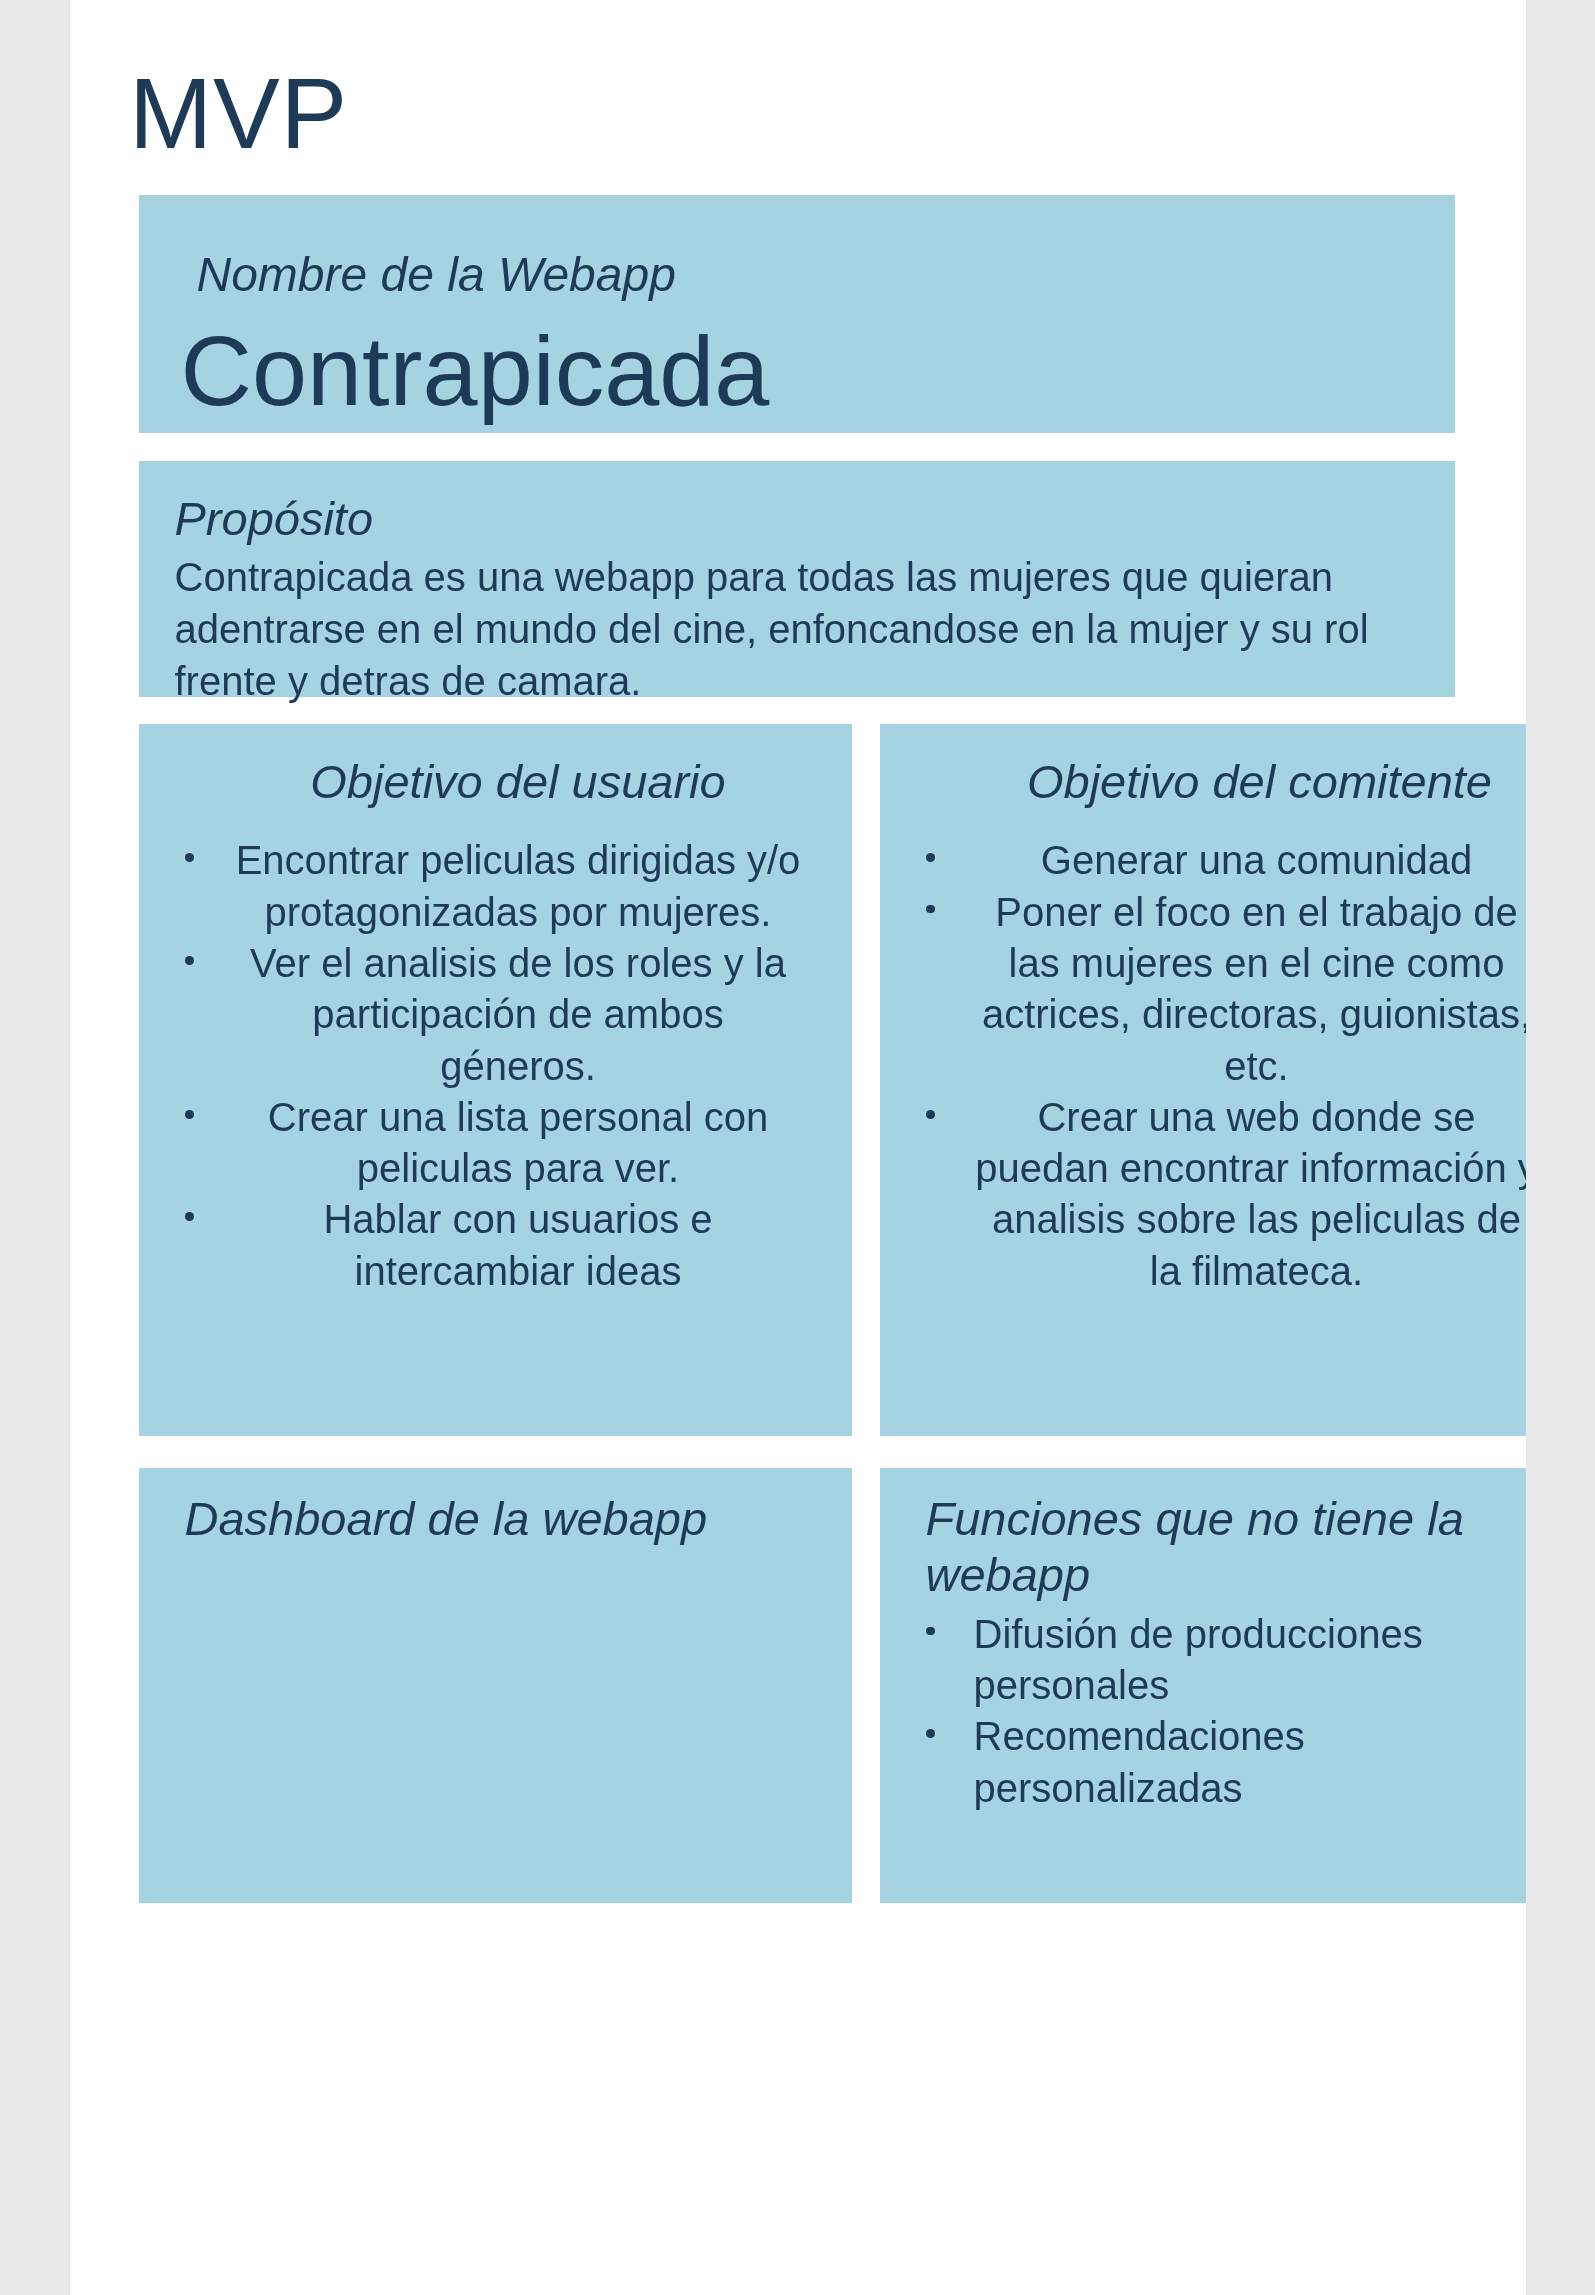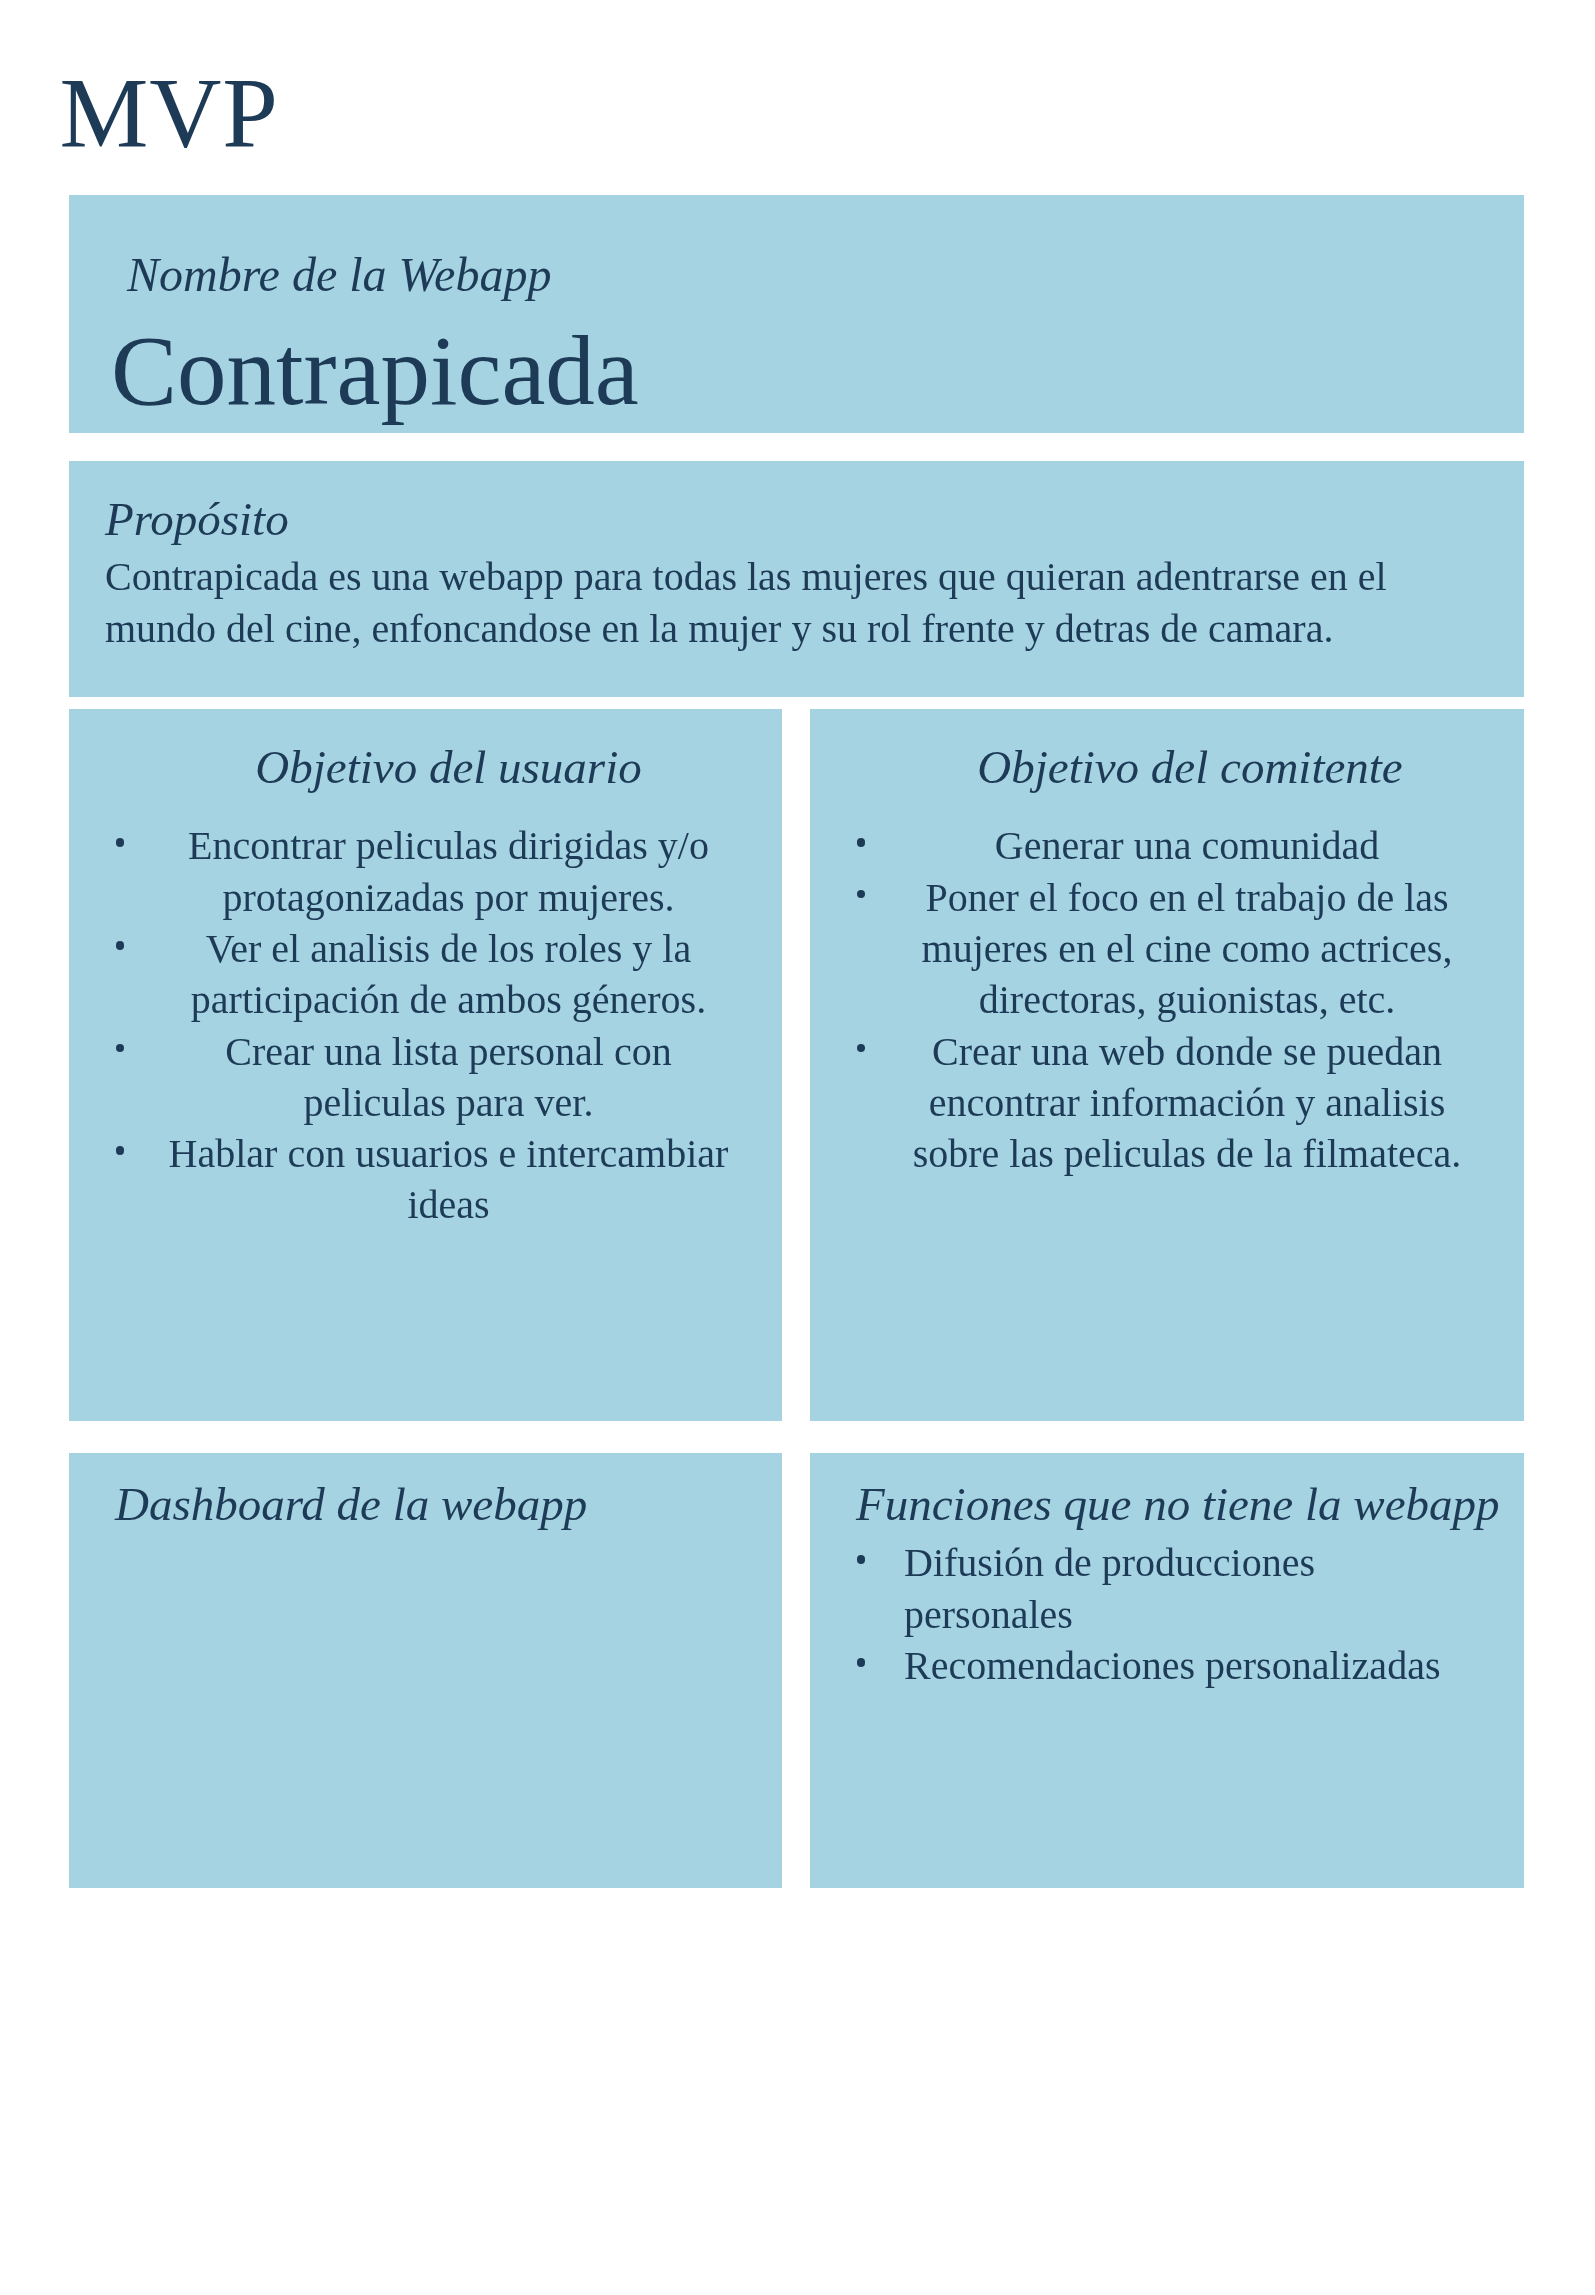--- a/index.html
+++ b/index.html
@@ -3,26 +3,26 @@
 <meta charset="utf-8">
 <style>
   :root{
     --page-bg:#ffffff;
     --card-bg:#a5d3e1;
     --ink:#1d3a57;
   }
   html,body{margin:0;padding:0;background:#e8e8e8;}
   .page{
     position:relative;
-    width:1595px;
+    width:1456px;
     height:2295px;
     margin:0 auto;
     background:var(--page-bg);
     color:var(--ink);
-    font-family:Liberation Serif, serif;
+    font-family:Liberation Sans, sans-serif;
     box-sizing:border-box;
     padding:63px 71px 16px 69px;
     overflow:hidden;
   }
   .mvp-title{
     font-size:100px;
     line-height:1;
     font-weight:normal;
     margin:0 0 32px -9.4px;
     letter-spacing:0.7px;
@@ -47,21 +47,21 @@
   .app-name{
     font-size:99px;
     line-height:1.15;
     margin:-5.4px 0 0 0;
     font-weight:normal;
   }
   
   .card-purpose{
     height:236px;
     padding:30px 40px 0 36px;
-    margin-bottom:12px;
+    margin-bottom:27px;
   }
   .card-h{
     font-style:italic;
     font-size:47px;
     line-height:1.2;
     margin:0;
     font-weight:normal;
   }
   .purpose-body{
     font-size:40px;

